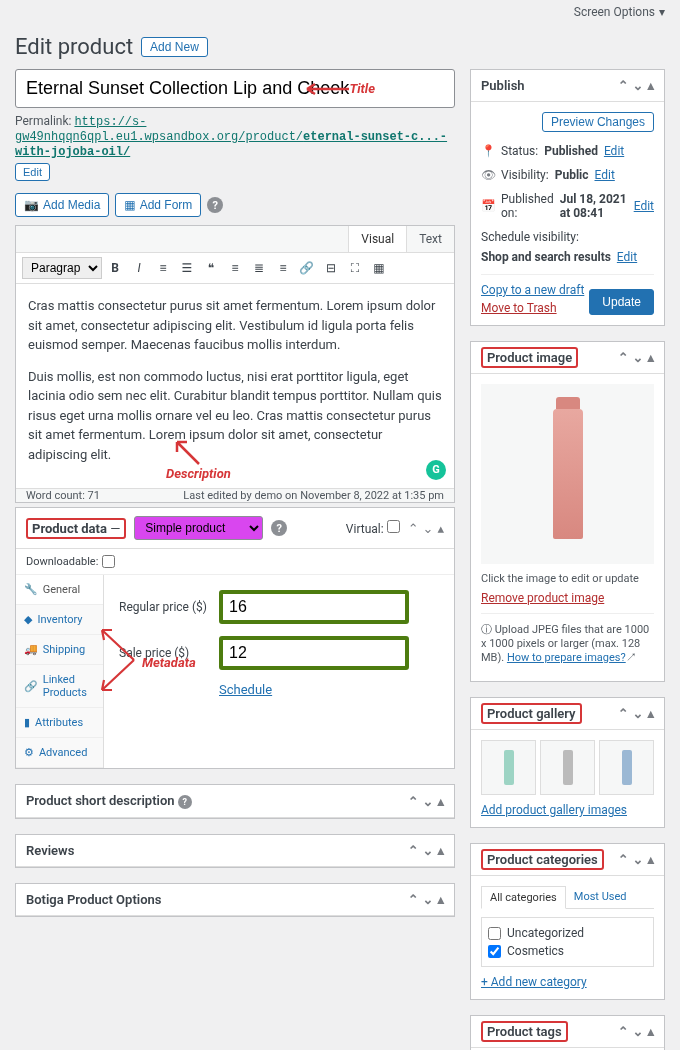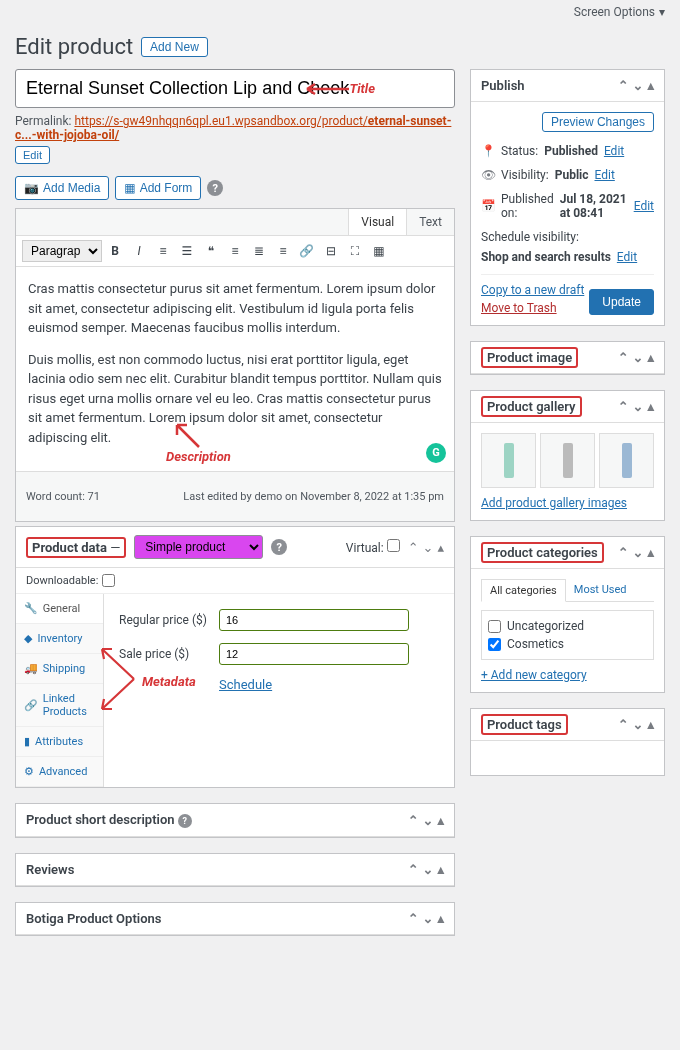--- a/index.html
+++ b/index.html
@@ -10,36 +10,36 @@
   .header-row { display: flex; align-items: center; gap: 8px; margin-bottom: 10px; }
   h1 { font-size: 22px; font-weight: 400; }
   .btn-outline { border: 1px solid #2271b1; color: #2271b1; background: #fff; padding: 2px 8px; border-radius: 3px; font-size: 12px; cursor: pointer; }
   .layout { display: flex; gap: 15px; align-items: flex-start; }
   .main-col { flex: 1; min-width: 0; }
   .side-col { width: 195px; flex-shrink: 0; }
   .title-input { width: 100%; padding: 8px 10px; font-size: 18px; border: 1px solid #8c8f94; border-radius: 3px; background: #fff; margin-bottom: 6px; position: relative; }
   .title-wrap { position: relative; }
   .annot-arrow { position: absolute; color: #d63638; font-weight: 700; font-size: 12px; }
   .permalink-row { font-size: 12px; color: #50575e; margin-bottom: 4px; }
-  .permalink-row a { color: #c2410c; text-decoration: underline; }
+  .permalink-row a { color: #0f766e; text-decoration: underline; font-family: Liberation Mono, monospace; }
   .small-btn { border: 1px solid #2271b1; color: #2271b1; background: #fff; padding: 2px 7px; border-radius: 3px; font-size: 11px; cursor: pointer; }
   .toolbar-row { display: flex; align-items: center; gap: 6px; margin: 12px 0 0 0; }
   .btn-icon { border: 1px solid #2271b1; color: #2271b1; background: #fff; padding: 4px 8px; border-radius: 3px; font-size: 12px; cursor: pointer; display: inline-flex; align-items: center; gap: 4px; }
   .help-circle { width: 16px; height: 16px; border-radius: 50%; background: #8c8f94; color: #fff; display: inline-flex; align-items: center; justify-content: center; font-size: 11px; font-weight: bold; cursor: pointer; }
   .editor-box { border: 1px solid #c3c4c7; background: #fff; margin-top: 8px; }
   .editor-tabs { display: flex; justify-content: flex-end; border-bottom: 1px solid #ddd; background: #f6f7f7; }
   .editor-tab { padding: 6px 12px; font-size: 12px; cursor: pointer; border-left: 1px solid #ddd; color: #50575e; }
   .editor-tab.active { background: #fff; color: #333; }
   .format-bar { display: flex; align-items: center; gap: 2px; padding: 4px 6px; border-bottom: 1px solid #ddd; background: #fff; }
   .fmt-select { border: 1px solid #ccc; padding: 2px 4px; font-size: 12px; width: 80px; }
   .fmt-btn { width: 22px; height: 22px; display: inline-flex; align-items: center; justify-content: center; cursor: pointer; color: #3c434a; font-size: 12px; }
   .content-area { padding: 12px; min-height: 200px; font-size: 13px; line-height: 1.5; position: relative; }
   .content-area p { margin-bottom: 12px; }
   .grammarly { position: absolute; right: 8px; bottom: 8px; width: 20px; height: 20px; border-radius: 50%; background: #15c39a; color: #fff; display: flex; align-items: center; justify-content: center; font-size: 11px; font-weight: bold; }
-  .editor-footer { display: flex; justify-content: space-between; padding: 18px 10px; font-size: 11px; color: #50575e; background: #f6f7f7; border-top: 1px solid #ddd; }
+  .editor-footer { display: flex; justify-content: space-between; padding: 0 10px; font-size: 11px; color: #50575e; background: #f6f7f7; border-top: 1px solid #ddd; }
   .postbox { background: #fff; border: 1px solid #c3c4c7; margin-bottom: 15px; }
   .postbox-header { display: flex; align-items: center; justify-content: space-between; padding: 8px 10px; font-weight: 600; font-size: 13px; border-bottom: 1px solid #ddd; }
   .postbox-header .title-span { flex: 1; }
   .postbox-toggles { display: flex; gap: 4px; color: #787c82; }
   .postbox-toggles span { cursor: pointer; font-size: 13px; }
   .postbox-body { padding: 10px; font-size: 12px; }
   .red-box { border: 2px solid #d63638; border-radius: 3px; padding: 1px 4px; }
   .publish-row { display: flex; align-items: center; gap: 6px; margin-bottom: 10px; font-size: 12px; }
   .publish-row .ico { width: 14px; color: #787c82; }
   .publish-row a { color: #2271b1; text-decoration: underline; cursor: pointer; }
@@ -64,21 +64,21 @@
   .pd-select { border: 1px solid #8c8f94; padding: 3px 20px 3px 6px; border-radius: 3px; font-size: 12px; background: #d946ef; min-width: 120px; }
   .pd-opts { display: flex; gap: 12px; align-items: center; font-size: 12px; margin-left: auto; }
   .pd-body { display: flex; }
   .pd-tabs { width: 88px; background: #f9f9f9; border-right: 1px solid #ddd; }
   .pd-tab { padding: 8px 8px; font-size: 11px; color: #2271b1; cursor: pointer; border-bottom: 1px solid #eee; display: flex; align-items: center; gap: 5px; }
   .pd-tab.active { background: #fff; color: #555; }
   .pd-tab-ico { font-size: 11px; }
   .pd-content { flex: 1; padding: 15px; position: relative; }
   .field-row { display: flex; align-items: center; gap: 10px; margin-bottom: 12px; }
   .field-label { width: 90px; font-size: 12px; }
-  .field-input { flex: 1; border: 1px solid #4d7c0f; padding: 4px 6px; border-radius: 3px; font-size: 11px; max-width: 190px; }
+  .field-input { flex: 1; border: 4px solid #4d7c0f; padding: 4px 6px; border-radius: 3px; font-size: 16px; max-width: 190px; }
   .annot-label { color: #d63638; font-weight: 700; font-style: italic; font-size: 13px; }
   .downloadable-row { padding: 6px 10px; border-bottom: 1px solid #eee; font-size: 11px; display: flex; align-items: center; gap: 4px; }
 </style>
 </head>
 <body>
 
 <div class="top-bar">
   <div class="screen-options">
     <span>Screen Options</span>
     <span>▾</span>
@@ -312,20 +312,29 @@
 
       <div class="postbox">
         <div class="postbox-header">
           <span class="title-span"><span class="red-box">Product image</span></span>
           <div class="postbox-toggles">
               <span>⌃</span>
               <span>⌄</span>
               <span>▴</span>
             </div>
         </div>
+        <div class="postbox-body">
+          <div class="product-image-box">
+              <div class="bottle"></div>
+            </div>
+          <div class="hint">Click the image to edit or update</div>
+          <div><a class="link red">Remove product image</a></div>
+          <hr style="margin:8px 0; border:none; border-top:1px solid #eee;">
+          <div class="hint">ⓘ <span>Upload JPEG files that are 1000 x 1000 pixels or larger (max. 128 MB).</span> <a class="link">How to prepare images?</a>↗</div>
+        </div>
       </div>
 
       <div class="postbox">
         <div class="postbox-header">
           <span class="title-span"><span class="red-box">Product gallery</span></span>
           <div class="postbox-toggles">
               <span>⌃</span>
               <span>⌄</span>
               <span>▴</span>
             </div>

